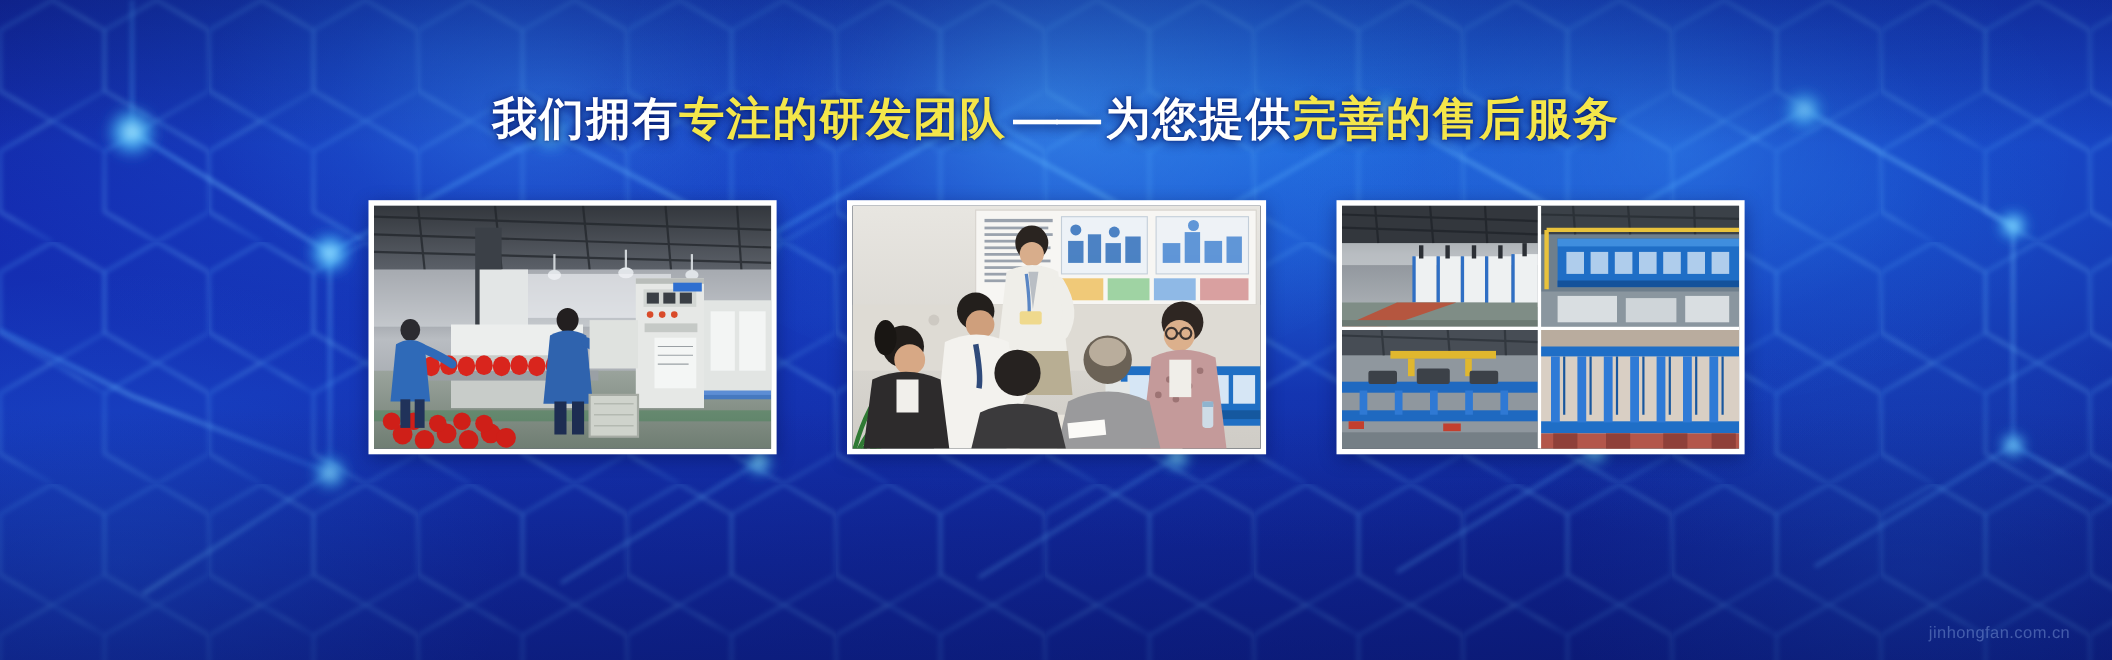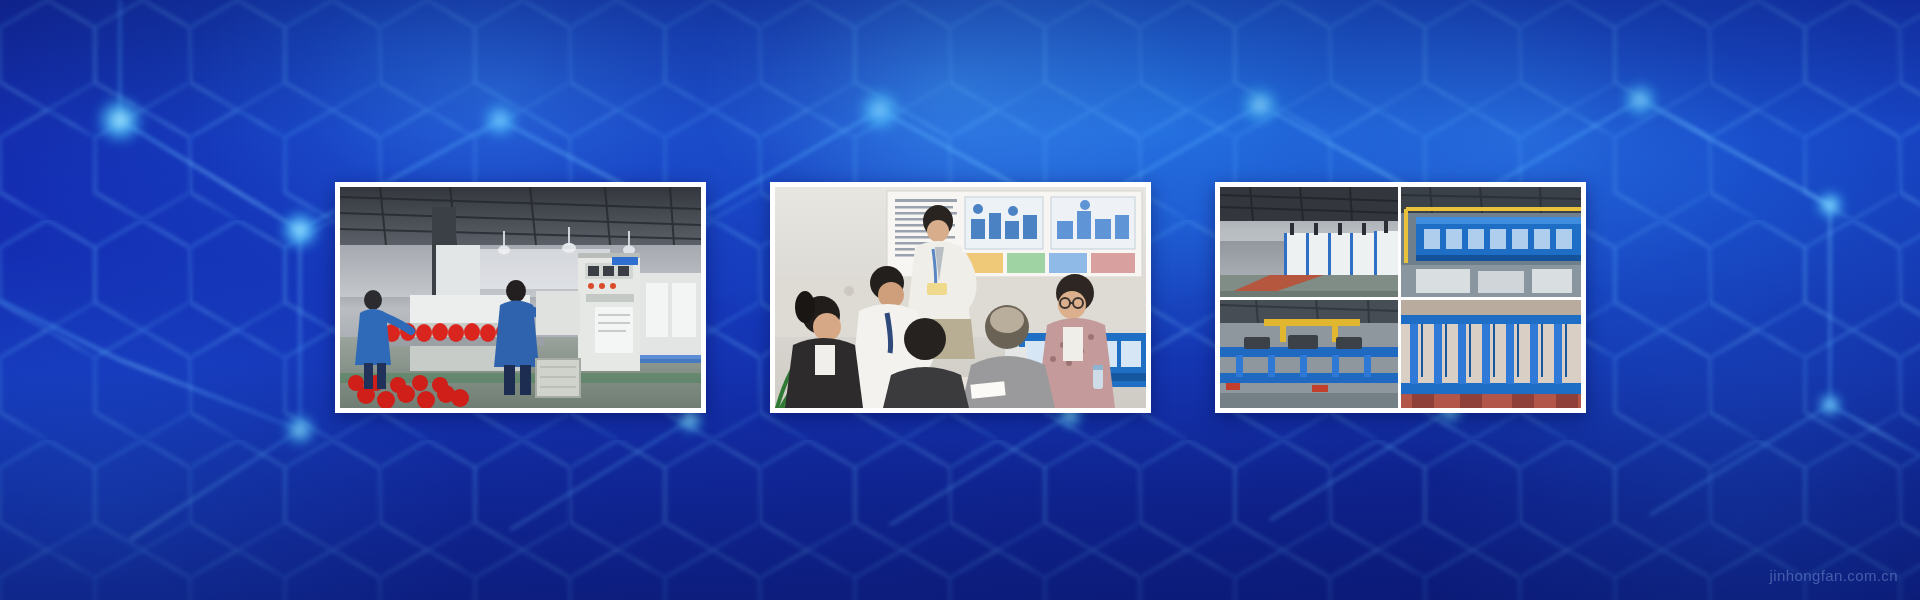--- a/index.html
+++ b/index.html
@@ -75,21 +75,21 @@
   .photo {
     width:361px; height:221px;
     position:relative; overflow:hidden;
     background:#2a3340;
   }
   .photo.w2 { width:371px; }
   .photo svg { display:block; width:100%; height:100%; }
 
   
   #watermark {
-    position:absolute; right:22px; bottom:16px;
+    position:absolute; right:38px; bottom:16px;
     font-size:15px; letter-spacing:.4px;
     color:rgba(150,180,235,.40);
     z-index:7;
     font-family:"Liberation Sans","DejaVu Sans",sans-serif;
   }
 </style>
 </head>
 <body>
 
 <div id="banner">
@@ -156,20 +156,23 @@
     </svg>
   </div>
 
   <div class="glow g1"></div>
   <div class="glow g2"></div>
   <div class="glow g3"></div>
   <div class="glow g4"></div>
   <div class="glow g5"></div>
   <div class="vignette"></div>
 
+  <div id="headline">
+    <span class="w">我们拥有</span><span class="y">专注的研发团队</span><span class="dash">——</span><span class="w">为您提供</span><span class="y">完善的售后服务</span>
+  </div>
 
   <div id="photo-row">
 
     <div class="photo-frame">
       <div class="photo">
         <svg viewBox="0 0 361 221" preserveAspectRatio="none" aria-hidden="true">
           <defs>
             <linearGradient id="p1bg" x1="0" y1="0" x2="0" y2="1">
               <stop offset="0%" stop-color="#4a4f56"></stop>
                 <stop offset="28%" stop-color="#6d717a"></stop>

